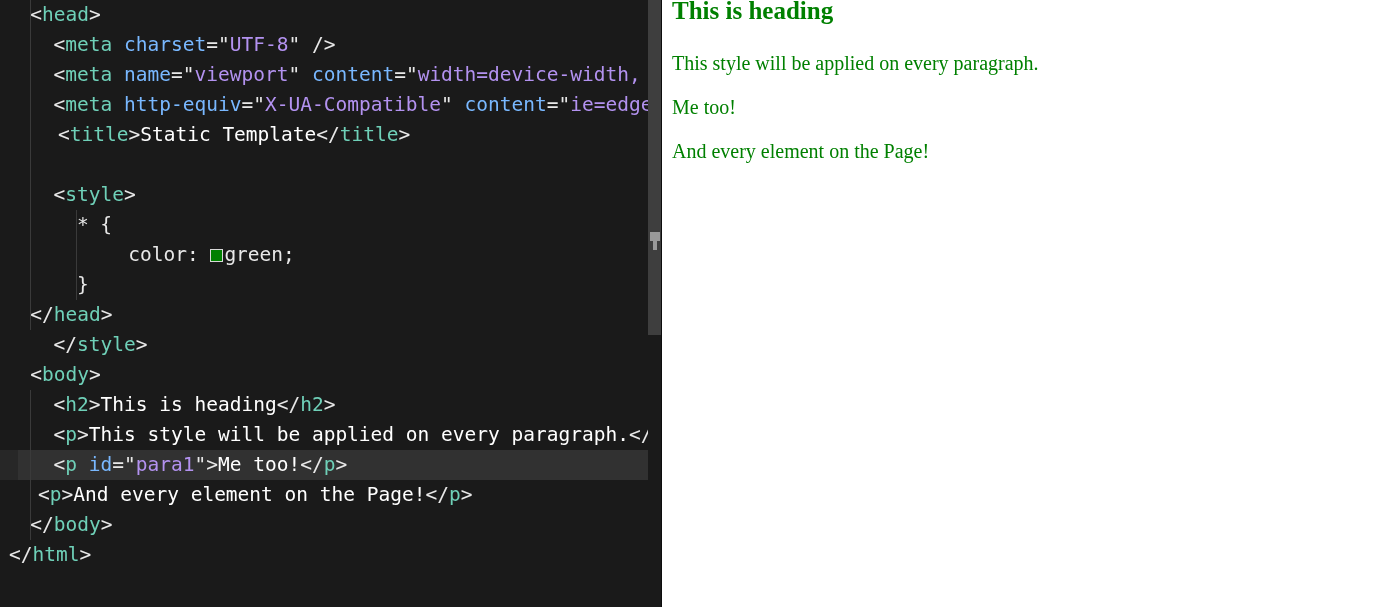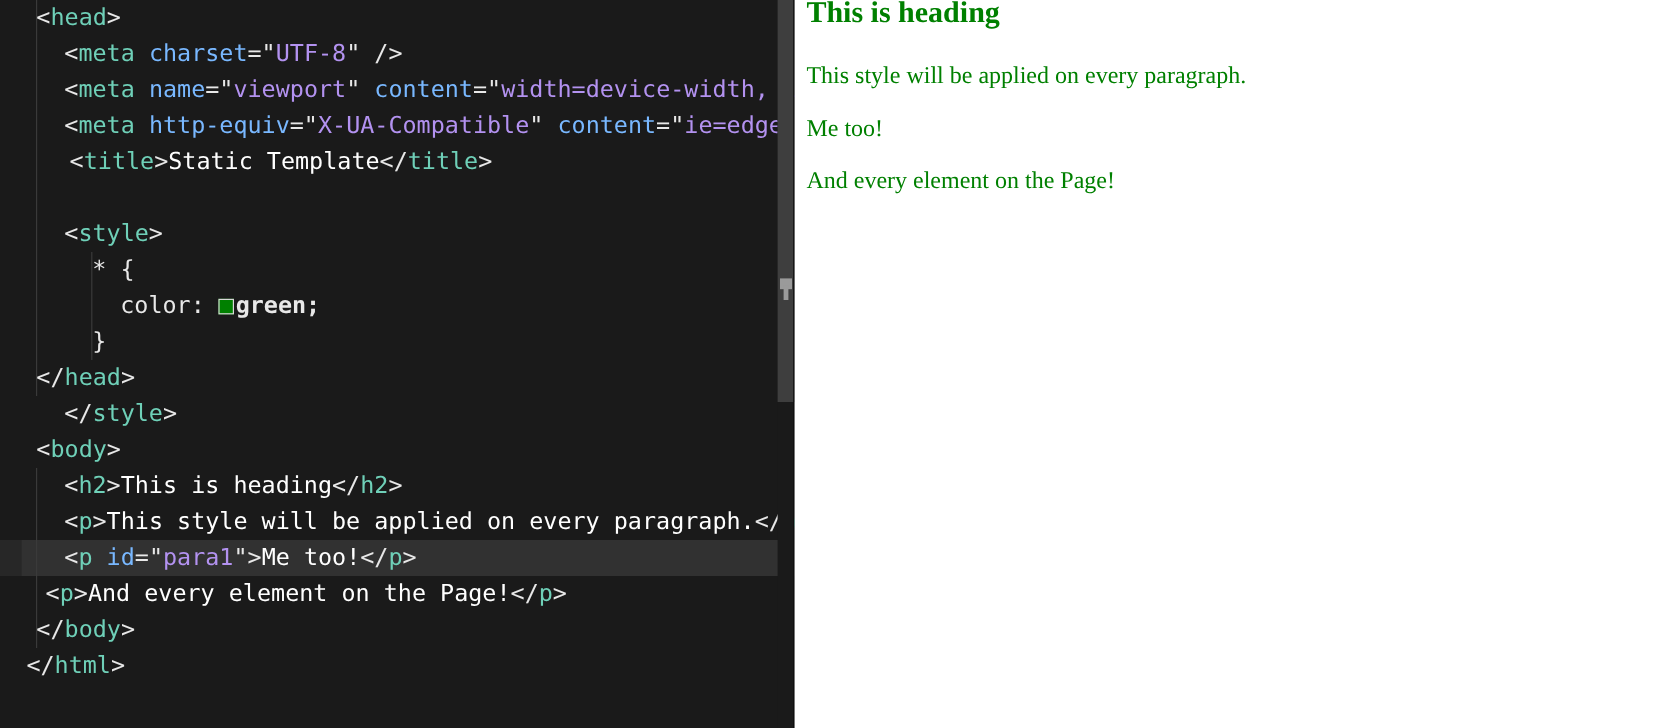--- a/index.html
+++ b/index.html
@@ -56,24 +56,24 @@
     background:#3a3a3a;
     z-index:1;
   }
 
   
   .t-tag   { color:#6fd0b8; }       
   .t-punc  { color:#e8e8e8; }       
   .t-attr  { color:#79b8ff; }       
   .t-str   { color:#b392f0; }       
   .t-txt   { color:#ffffff; }       
-  .t-prop  { color:#e8e8e8; }       
+  .t-prop  { color:#e8e8e8;margin-left:28px; }       
   .t-sel   { color:#e8e8e8; }       
   .t-num   { color:#c0504a; }       
-  .t-val   { color:#e8e8e8;font-weight:bold; }       
+  .t-val   { color:#e8e8e8; }       
 
   .swatch {
     display:inline-block;
     width:13px; height:13px;
     background:#008000;
     border:1px solid #d8d8d8;
     vertical-align:-1px;
     margin-right:1px;
   }
 
@@ -164,21 +164,21 @@
         <div class="line"><span class="ltxt" style="padding-left: 100.2px;"><span class="t-prop">color: </span><span class="swatch" style="background: rgb(0, 128, 0);"></span><span class="t-val">green;</span></span></div>
         <div class="line"><span class="ltxt" style="padding-left: 76.9px;"><span class="t-sel">}</span></span></div>
         <div class="line"><span class="ltxt" style="padding-left: 30.3px;"><span class="t-punc">&lt;/</span><span class="t-tag">head</span><span class="t-punc">&gt;</span></span></div>
         <div class="line"><span class="ltxt" style="padding-left: 53.6px;"><span class="t-punc">&lt;/</span><span class="t-tag">style</span><span class="t-punc">&gt;</span></span></div>
         <div class="line"><span class="ltxt" style="padding-left: 30.3px;"><span class="t-punc">&lt;</span><span class="t-tag">body</span><span class="t-punc">&gt;</span></span></div>
         <div class="line"><span class="ltxt" style="padding-left: 53.6px;"><span class="t-punc">&lt;</span><span class="t-tag">h2</span><span class="t-punc">&gt;</span><span class="t-txt">This is heading</span><span class="t-punc">&lt;/</span><span class="t-tag">h2</span><span class="t-punc">&gt;</span></span></div>
         <div class="line"><span class="ltxt" style="padding-left: 53.6px;"><span class="t-punc">&lt;</span><span class="t-tag">p</span><span class="t-punc">&gt;</span><span class="t-txt">This style will be applied on every paragraph.</span><span class="t-punc">&lt;/</span><span class="t-tag">p</span></span></div>
         <div class="line active"><div class="gutter-blk"></div><span class="ltxt" style="padding-left: 53.6px;"><span class="t-punc">&lt;</span><span class="t-tag">p</span><span class="t-txt"> </span><span class="t-attr">id</span><span class="t-punc">=</span><span class="t-punc">"</span><span class="t-str">para1</span><span class="t-punc">"</span><span class="t-punc">&gt;</span><span class="t-txt">Me too!</span><span class="t-punc">&lt;/</span><span class="t-tag">p</span><span class="t-punc">&gt;</span></span></div>
         <div class="line"><span class="ltxt" style="padding-left: 38px;"><span class="t-punc">&lt;</span><span class="t-tag">p</span><span class="t-punc">&gt;</span><span class="t-txt">And every element on the Page!</span><span class="t-punc">&lt;/</span><span class="t-tag">p</span><span class="t-punc">&gt;</span></span></div>
         <div class="line"><span class="ltxt" style="padding-left: 30.3px;"><span class="t-punc">&lt;/</span><span class="t-tag">body</span><span class="t-punc">&gt;</span></span></div>
-        <div class="line"><span class="ltxt" style="padding-left: 22px;"><span class="t-punc">&lt;/</span><span class="t-tag">html</span><span class="t-punc">&gt;</span></span></div>
+        <div class="line"><span class="ltxt" style="padding-left: 9px;"><span class="t-punc">&lt;/</span><span class="t-tag">html</span><span class="t-punc">&gt;</span></span></div>
       </div>
 
     <div class="guide" style="left:30px; top:0px;   height:180px;"></div>
     <div class="guide" style="left:30px; top:180px; height:150px;"></div>
     <div class="guide" style="left:30px; top:390px; height:150px;"></div>
     <div class="guide" style="left:76px; top:210px; height:90px;"></div>
 
     <div class="scrollbar">
       <div class="scroll-thumb"></div>
       <div class="scroll-marker"></div>

